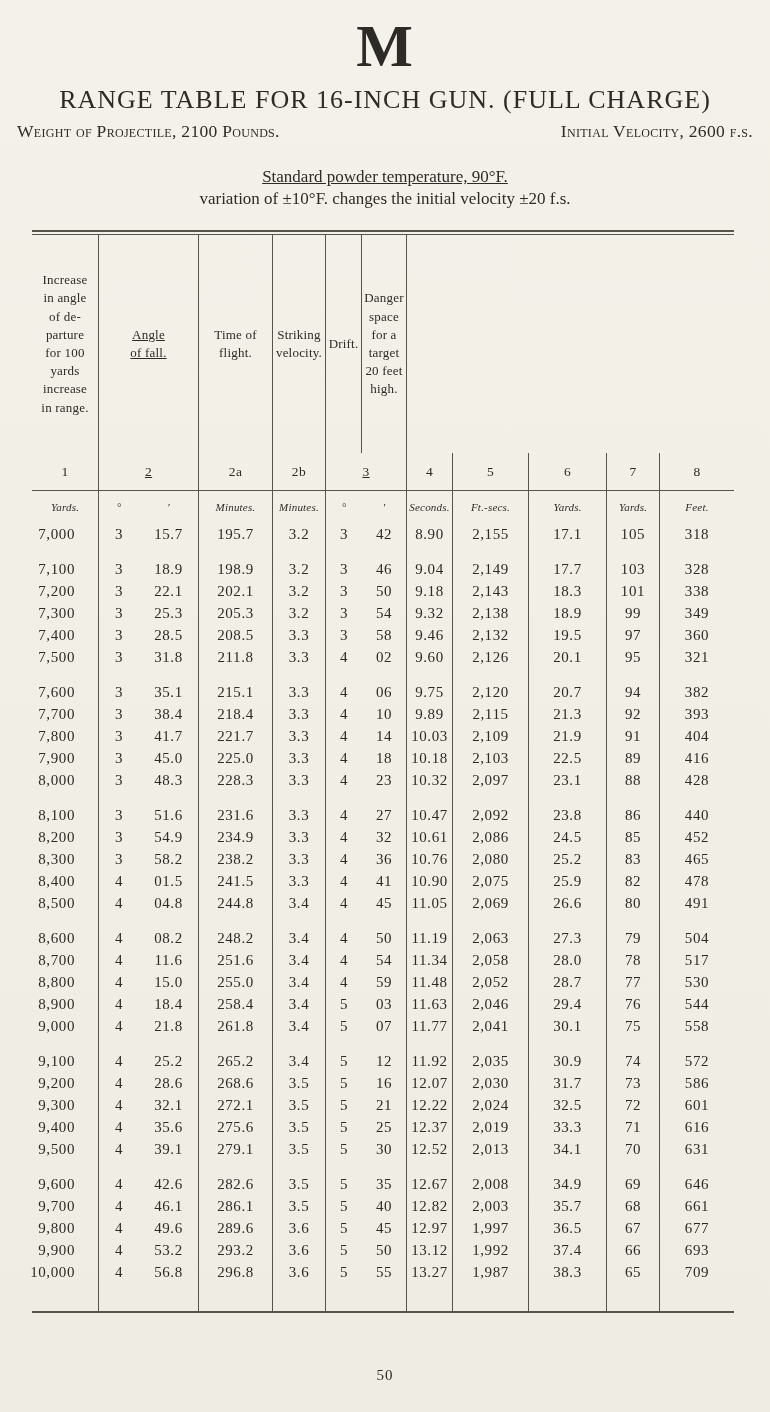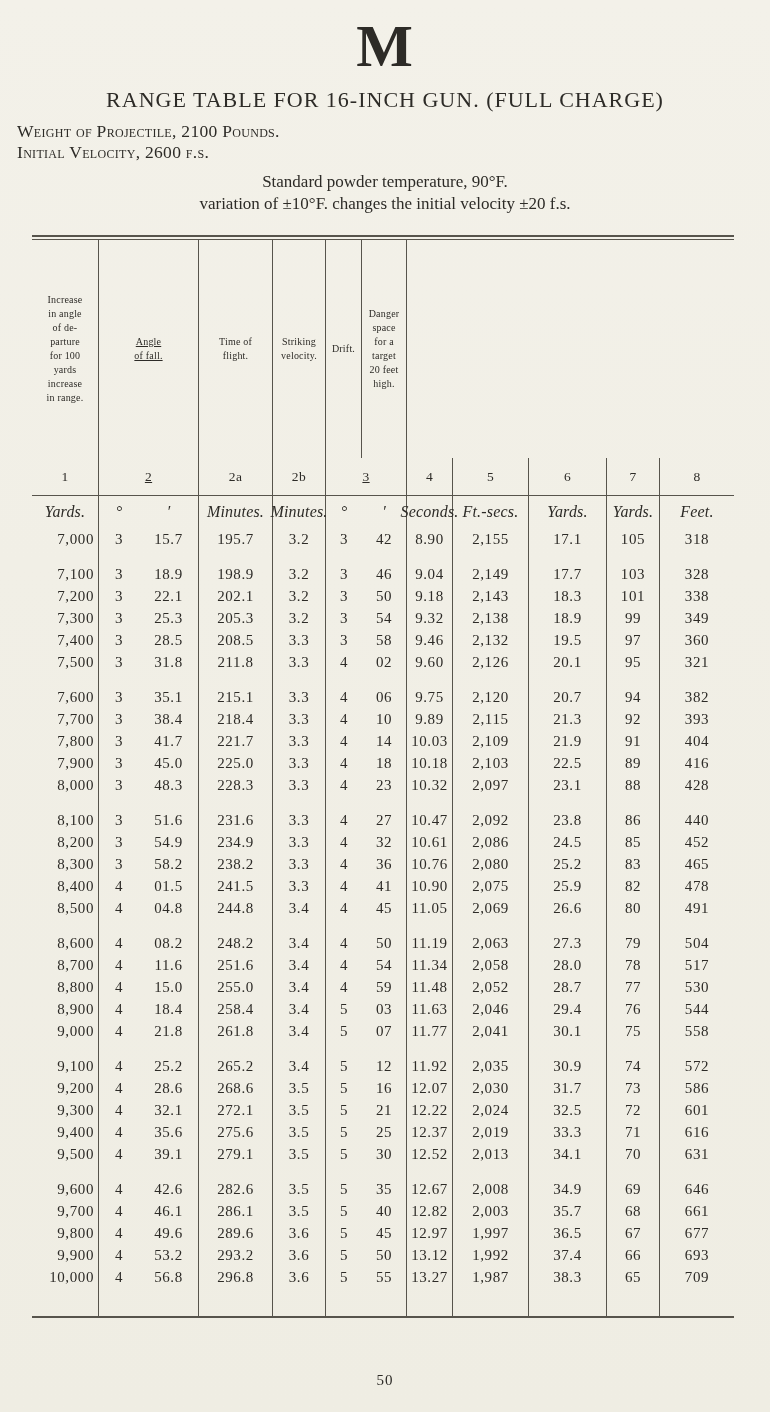--- a/index.html
+++ b/index.html
@@ -20,42 +20,41 @@
   .letter-m{
     text-align:center;
     font-size:60px;
     line-height:64px;
     font-weight:bold;
     margin-top:14px;
     letter-spacing:1px;
   }
   .main-title{
     text-align:center;
-    font-size:22px;
+    font-size:26px;
     line-height:28px;
     margin-top:8px;
     letter-spacing:1px;
     white-space:nowrap;
   }
   .subtitle-row{
     display:flex;
     justify-content:space-between;
     padding:0 17px;
     margin-top:7px;
     font-size:17.5px;
     font-variant:small-caps;
     letter-spacing:0.3px;
-    flex-direction:column;
   }
   .note{
     text-align:center;
     font-size:17px;
     line-height:22px;
   }
-  .note-first{margin-top:8px;}
+  .note-first{margin-top:24px;text-decoration:underline;}
   
   .rtable{
     width:702px;
     margin:20px auto 0 32px;
   }
   .top-rule{
     height:5px;
     border-top:2px solid var(--line);
     border-bottom:1px solid var(--line);
   }
@@ -70,48 +69,48 @@
     display:flex;
     align-items:center;
     justify-content:center;
     text-align:center;
   }
   .br{border-right:1px solid var(--line);}
   .bb{border-bottom:1px solid var(--line);}
   
   .tall-header .cell{
     height:218px;
-    font-size:10px;
+    font-size:13px;
     line-height:1.4;
     white-space:pre-line;
     letter-spacing:0.2px;
   }
   .sp2{grid-column:span 2;text-decoration:underline;}
   .sp3{grid-column:span 3;}
   
   .numbers-row .cell{
     height:38px;
     font-size:13.5px;
     letter-spacing:0.5px;
   }
   
   .units-row .cell{
     height:32px;
     font-style:italic;
-    font-size:16px;
+    font-size:11px;
     letter-spacing:0.2px;
   }
   
   .data-row .cell{
     height:22px;
     font-size:15px;
     letter-spacing:0.6px;
     white-space:nowrap;
   }
-  .data-row .c1{justify-content:flex-end;padding-right:4px;}
+  .data-row .c1{justify-content:flex-end;padding-right:23px;}
   .spacer-row .cell{height:13px;}
   .pad-row .cell{height:28px;}
   .page-number{
     text-align:center;
     font-size:15px;
     margin-top:54px;
     letter-spacing:1px;
   }
 </style>
 </head>

